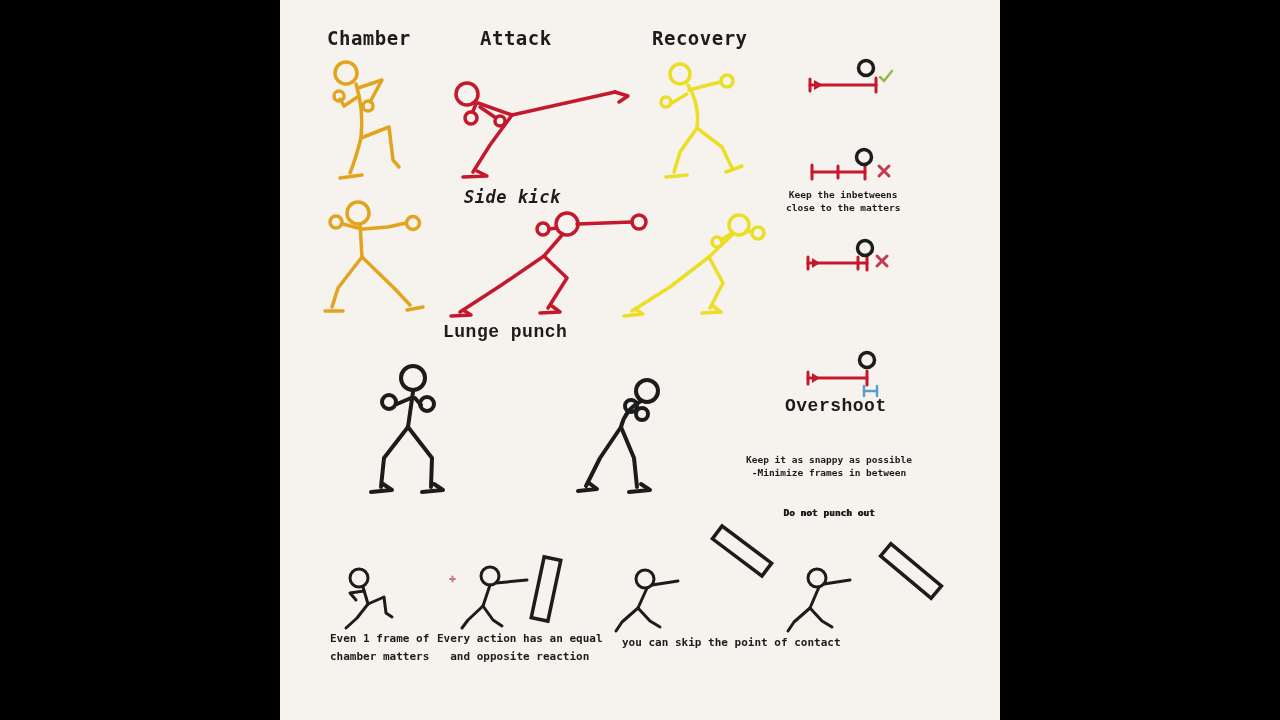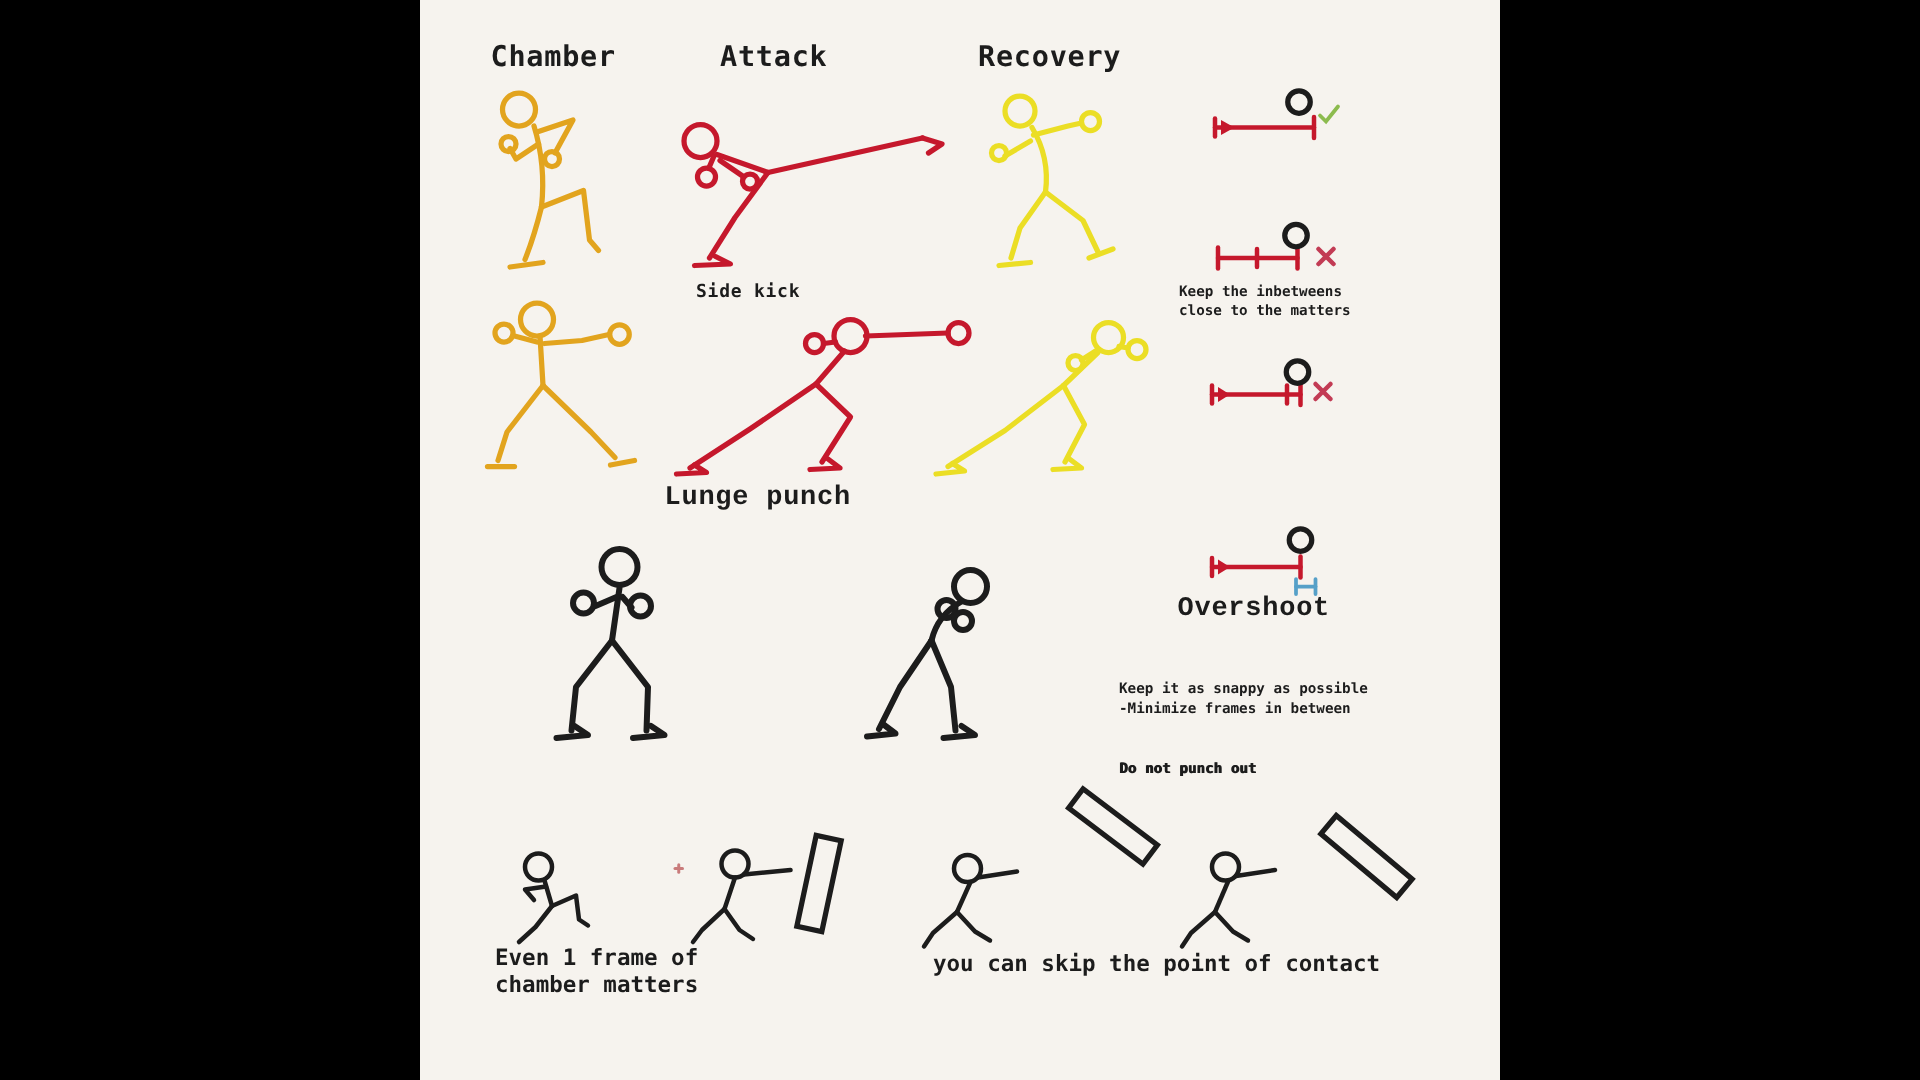--- a/index.html
+++ b/index.html
@@ -1,28 +1,28 @@
 <!DOCTYPE html>
 <html><head>
 <meta charset="utf-8">
 <style>
   html,body{margin:0;padding:0;background:#000;}
   .stage{position:relative;width:1280px;height:720px;background:#000;overflow:hidden;
-         font-family:"DejaVu Sans Mono",monospace;}
+         font-family:"DejaVu Sans Mono",monospace;text-align:center;}
   .bar{position:absolute;top:0;height:720px;background:#000;}
   .bar.left{left:0;width:280px;}
   .bar.right{left:1000px;width:280px;}
   .canvas{position:absolute;left:280px;top:0;width:720px;height:720px;background:#f6f3ee;}
   .art{position:absolute;left:0;top:0;}
   .txt{position:absolute;color:#1c1c1c;white-space:pre;font-weight:bold;}
   .h1{font-size:19px;letter-spacing:0.5px;}
-  .h2{font-size:12px;letter-spacing:0.5px;}
+  .h2{font-size:17px;letter-spacing:0.5px;font-style:italic;}
   .h3{font-size:18px;letter-spacing:0.5px;font-family:Liberation Mono, monospace;}
   .small{font-size:9.5px;line-height:13.4px;}
-  .caption{font-size:15px;line-height:17.5px;}
+  .caption{font-size:11px;line-height:17.5px;}
   .footer{font-size:17.5px;letter-spacing:0.3px;}
   .extra-bold{text-shadow:0.6px 0 0 currentColor;}
 </style>
 </head>
 <body>
 
 <div class="stage">
   <div class="bar left"></div>
 
   <div class="canvas">
@@ -230,18 +230,20 @@
     <div class="txt h3" style="left:505px;top:396px">Overshoot</div>
 
     <div class="txt small" style="left:466px;top:426px">
       <div>Keep it as snappy as possible
 -Minimize frames in between</div>
       <div class="extra-bold">Do not punch out</div>
     </div>
 
     <div class="txt caption" style="left:50px;top:630px">Even 1 frame of
 chamber matters</div>
+    <div class="txt caption" style="left:157px;top:630px">Every action has an equal
+and opposite reaction</div>
     <div class="txt caption" style="left:342px;top:634px">you can skip the point of contact</div>
 
   </div>
 
   <div class="bar right"></div>
 </div>
 
 </body></html>

